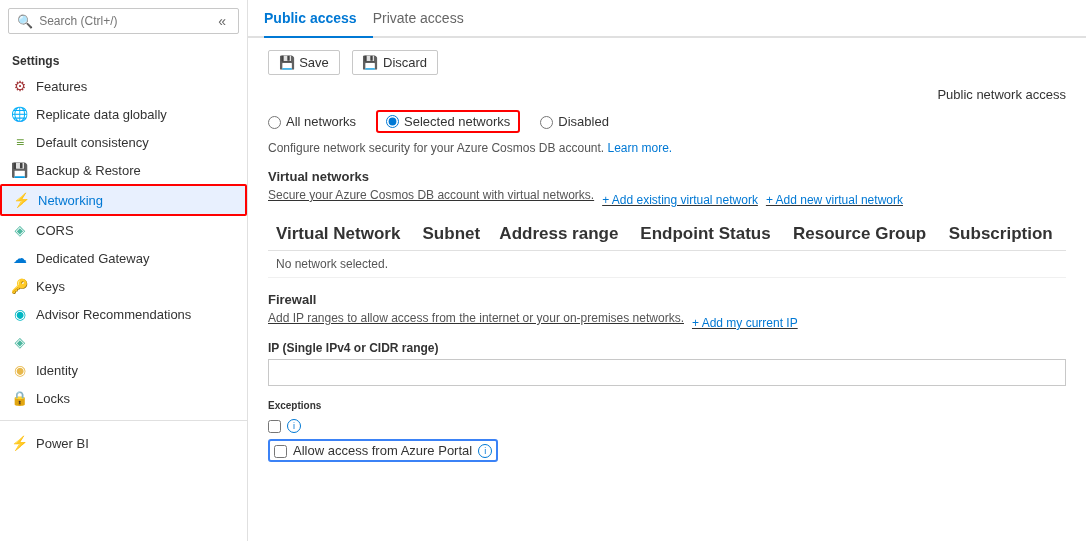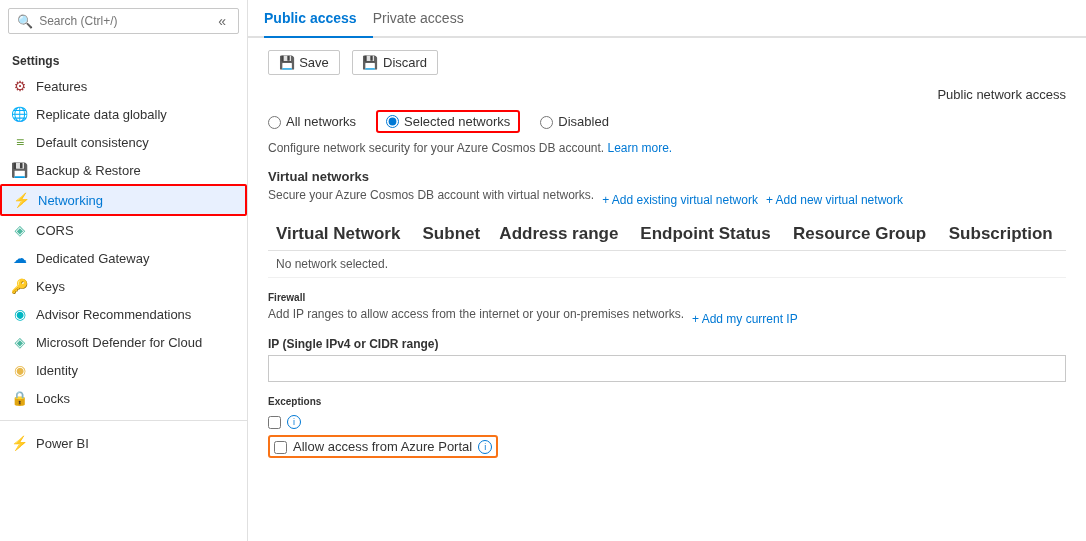--- a/index.html
+++ b/index.html
@@ -111,39 +111,39 @@
     .section-desc { font-size: 12px; color: #555; margin-bottom: 10px; }
     .add-link { color: #0078d4; cursor: pointer; text-decoration: none; font-size: 12px; }
 
     .vnet-table { width: 100%; border-collapse: collapse; margin-bottom: 14px; }
     .vnet-table th { text-align: left; font-weight: 700; font-size: 17px; color: #333; padding: 6px 8px; border-bottom: 1px solid #e0e0e0; }
     .vnet-table td { padding: 6px 8px; font-size: 12px; color: #555; border-bottom: 1px solid #f0f0f0; }
     .no-network { font-size: 12px; color: #555; padding: 6px 8px; }
 
     
     .firewall-header { display: flex; align-items: center; gap: 10px; margin-bottom: 4px; }
-    .firewall-title { font-weight: 700; font-size: 10px; color: #333; }
+    .firewall-title { font-weight: 700; font-size: 13px; color: #333; }
     .add-ip-link { color: #0078d4; cursor: pointer; font-size: 12px; text-decoration: none; }
     .input-label { font-size: 12px; color: #333; margin-bottom: 4px; font-weight: 600; }
     .ip-input { width: 100%; border: 1px solid #c8c8c8; padding: 5px 8px; font-size: 13px; outline: none; margin-bottom: 14px; }
 
     
     .exceptions-title { font-weight: 700; font-size: 10px; margin-bottom: 8px; }
     .checkbox-row { display: flex; align-items: center; gap: 6px; font-size: 13px; margin-bottom: 6px; }
     .checkbox-row.highlighted-border {
       border: 2px solid red;
       border-radius: 3px;
       padding: 2px 4px;
       display: inline-flex;
     }
     .info-icon { display: inline-flex; align-items: center; justify-content: center; width: 14px; height: 14px; border-radius: 50%; border: 1px solid #0078d4; color: #0078d4; font-size: 9px; cursor: pointer; }
 
     .divider { height: 1px; background: #e0e0e0; margin: 8px 0; }
 
-    .section-row { display: flex; align-items: center; gap: 8px; margin-bottom: 6px; }
+    .section-row { display: flex; align-items: center; gap: 8px; margin-bottom: 6px; text-decoration: underline; }
   </style>
 </head>
 <body>
 
 <div class="sidebar">
   <div class="search-bar">
     <span>🔍</span>
     <input type="text" placeholder="Search (Ctrl+/)" style="">
     <span class="collapse-btn">«</span>
   </div>
@@ -181,21 +181,20 @@
   <div class="sidebar-item">
     <span class="item-icon icon-keys">🔑</span>
     <span class="item-label">Keys</span>
   </div>
   <div class="sidebar-item">
     <span class="item-icon icon-advisor">◉</span>
     <span class="item-label">Advisor Recommendations</span>
   </div>
   <div class="sidebar-item">
     <span class="item-icon icon-defender">◈</span>
-    <span class="item-label">Microsoft Defender for Cloud</span>
   </div>
   <div class="sidebar-item">
     <span class="item-icon icon-identity">◉</span>
     <span class="item-label">Identity</span>
   </div>
   <div class="sidebar-item">
     <span class="item-icon icon-locks">🔒</span>
     <span class="item-label">Locks</span>
   </div>
 
@@ -281,19 +280,19 @@
     </div>
     <div class="input-label">IP (Single IPv4 or CIDR range)</div>
     <input class="ip-input" type="text" placeholder="" style="">
 
     
     <div class="exceptions-title">Exceptions</div>
     <div class="checkbox-row">
       <input type="checkbox" style="">
       <span class="info-icon">i</span>
     </div>
-    <div class="checkbox-row highlighted-border" style="border:2px solid #f97316; border-radius:3px; padding:2px 4px; display:inline-flex; align-items:flex-end; gap:6px;">
+    <div class="checkbox-row highlighted-border" style="border:2px solid #3b82f6; border-radius:3px; padding:2px 4px; display:inline-flex; align-items:flex-end; gap:6px;">
       <input type="checkbox" style="">
       <span>Allow access from Azure Portal</span>
       <span class="info-icon">i</span>
     </div>
   </div>
 </div>
 
 </body></html>

